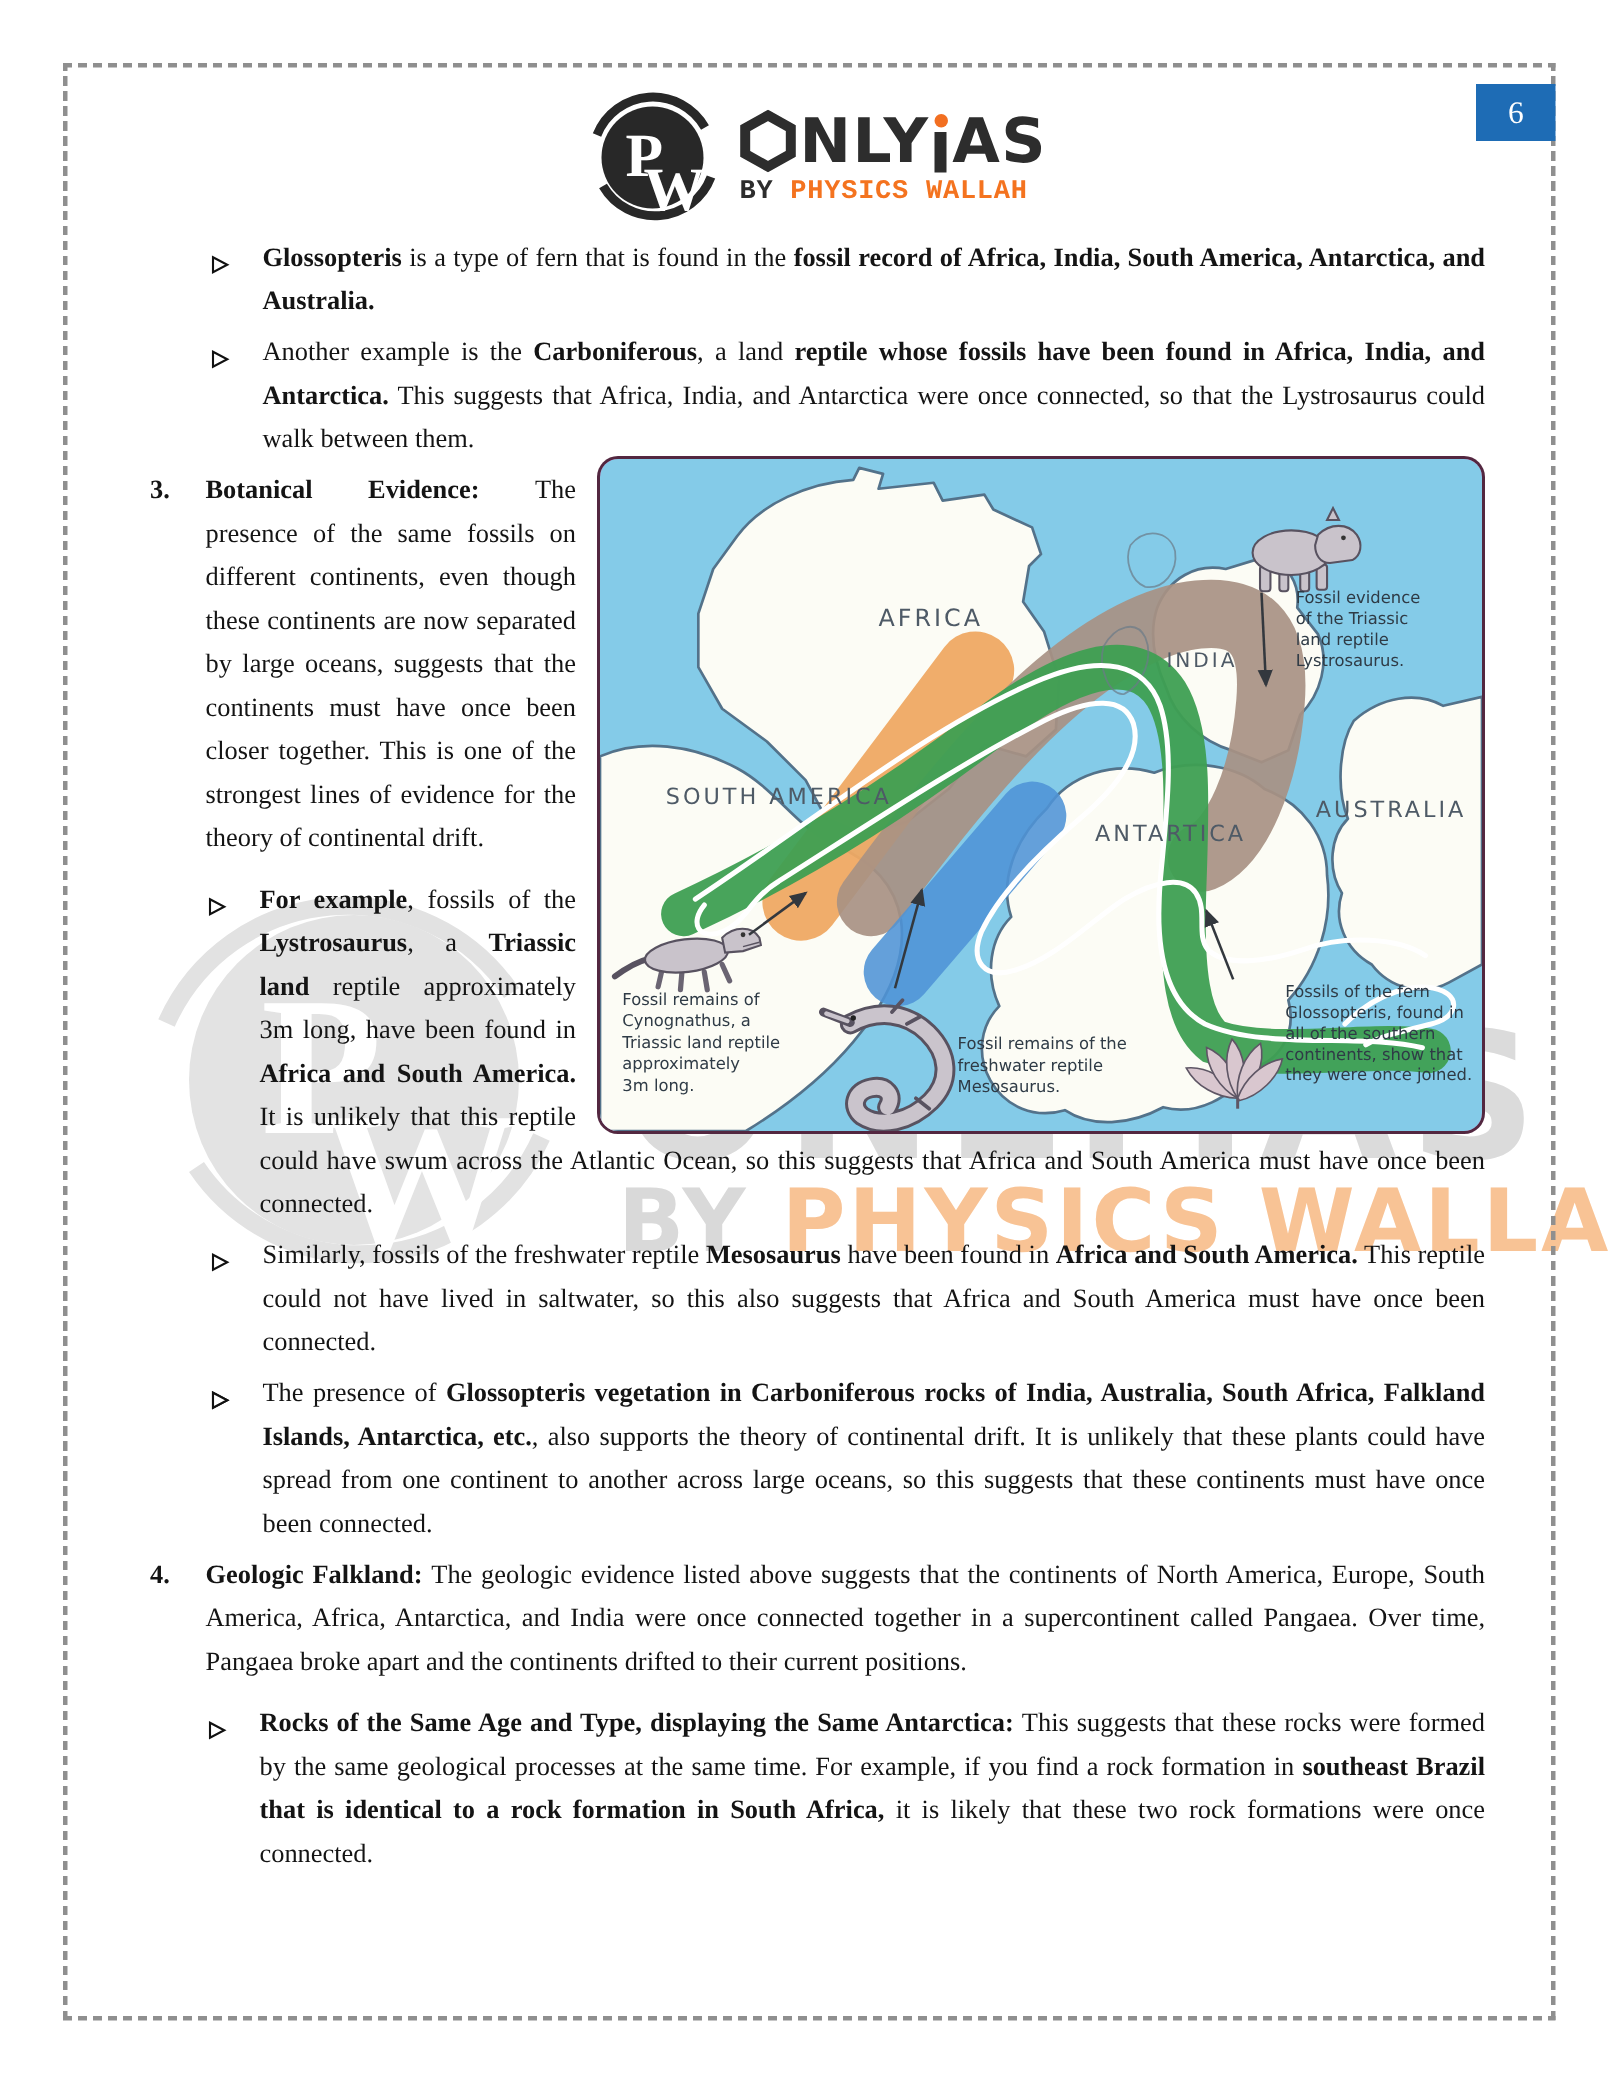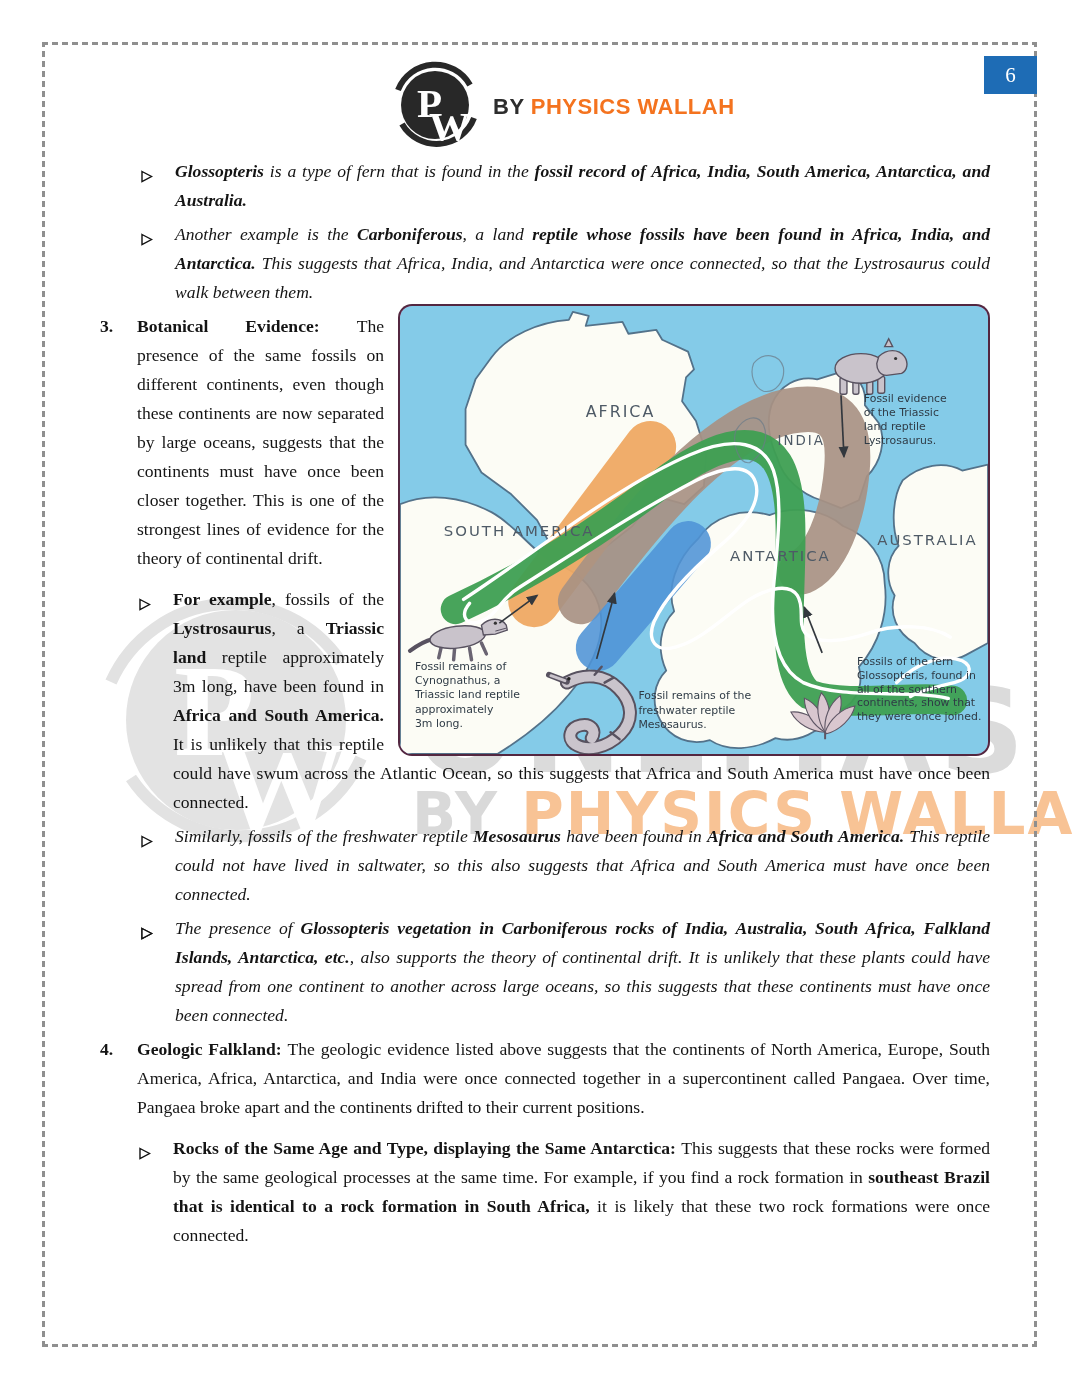--- a/index.html
+++ b/index.html
@@ -21,34 +21,34 @@
     font-size:21px;z-index:5;}
   
   .logo{position:absolute;left:390px;top:58px;display:flex;gap:13px;align-items:center;z-index:4;}
   .word-col{display:flex;flex-direction:column;}
   .wordmark{display:flex;align-items:flex-end;font-family:"DejaVu Sans",sans-serif;
     font-weight:bold;font-size:41px;line-height:1;color:#2d2d2d;letter-spacing:1px;}
   .hexa{margin-right:2px;}
   .i-glyph{display:inline-flex;flex-direction:column;align-items:center;margin:0 3px;}
   .i-dot{width:9px;height:9px;border-radius:50%;background:#F26F21;margin-bottom:3px;}
   .i-stem{width:8px;height:27px;background:#2d2d2d;}
-  .tagline{font-family:Liberation Sans, sans-serif;font-weight:bold;font-size:22px;
+  .tagline{font-family:Liberation Mono, monospace;font-weight:bold;font-size:18px;
     letter-spacing:.5px;margin-top:3px;color:#2d2d2d;}
   .tagline .brand{color:#F4731F;}
   
   .wm{position:absolute;z-index:0;font-family:"DejaVu Sans",sans-serif;font-weight:bold;white-space:nowrap;}
   .wm-onlyias{left:415px;top:662px;font-size:118px;letter-spacing:8px;color:#DBDBDB;}
   .wm-byrow{left:412px;top:780px;font-size:58px;letter-spacing:2px;}
   .wm-byrow .wm-by{color:#D9D9D9;}
   .wm-byrow .wm-brand{color:#F8C395;}
   .wm-circle{position:absolute;left:86px;top:570px;z-index:0;}
   
   .content{position:absolute;left:100px;top:157px;width:890px;z-index:2;
     font-size:17.6px;line-height:29px;text-align:justify;}
-  .tb{position:relative;padding-left:75px;margin-bottom:5px;font-style:italic;}
+  .tb{position:relative;padding-left:75px;margin-bottom:5px;}
   .tb > .mk{position:absolute;left:40px;top:7px;}
   .ni{position:relative;padding-left:37px;margin-bottom:5px;}
   .ni > .no{position:absolute;left:0;top:0;font-weight:bold;}
   .ni::after{content:"";display:block;clear:both;}
   .sb{position:relative;padding-left:36px;margin-top:12px;}
   .sb > .mk{position:absolute;left:1px;top:7px;}
   .para{margin:0;}
   b{font-weight:bold;}
   
   .map-wrap{float:right;width:592px;height:452px;margin:-8px 0 0 14px;
@@ -82,20 +82,31 @@
 
 <div class="logo">
   <svg width="90" height="95" viewBox="0 0 90 95">
     <path d="M8,32 A40,40 0 0 1 80,27" fill="none" stroke="#282828" stroke-width="6"></path>
     <path d="M84,60 A40,40 0 0 1 12,66" fill="none" stroke="#282828" stroke-width="6"></path>
     <circle cx="45" cy="47" r="34" fill="#282828"></circle>
     <text x="27" y="59" font-family="Liberation Serif, serif" font-weight="bold" font-size="41" fill="#ffffff">P</text>
     <text x="39" y="82" font-family="Liberation Serif, serif" font-weight="bold" font-size="41" fill="#ffffff">W</text>
   </svg>
   <div class="word-col">
+    <div class="wordmark">
+      <svg class="hexa" width="38" height="42" viewBox="0 0 40 44">
+        <polygon points="20,4 36,13 36,31 20,40 4,31 4,13" fill="none" stroke="#2d2d2d" stroke-width="7"></polygon>
+      </svg>
+        <span>NLY</span>
+        <span class="i-glyph">
+          <span class="i-dot"></span>
+          <span class="i-stem"></span>
+        </span>
+        <span>AS</span>
+    </div>
     <div class="tagline"><span>BY </span><span class="brand">PHYSICS WALLAH</span></div>
   </div>
 </div>
 
 <div class="content">
 
   <div class="tb">
     <span class="mk"><svg width="14" height="15" viewBox="0 0 14 15">
           <path d="M2,2.5 L11.5,7.5 L2,12.5 Z" fill="#ffffff" stroke="#111111" stroke-width="1.4"></path>
         </svg></span>

